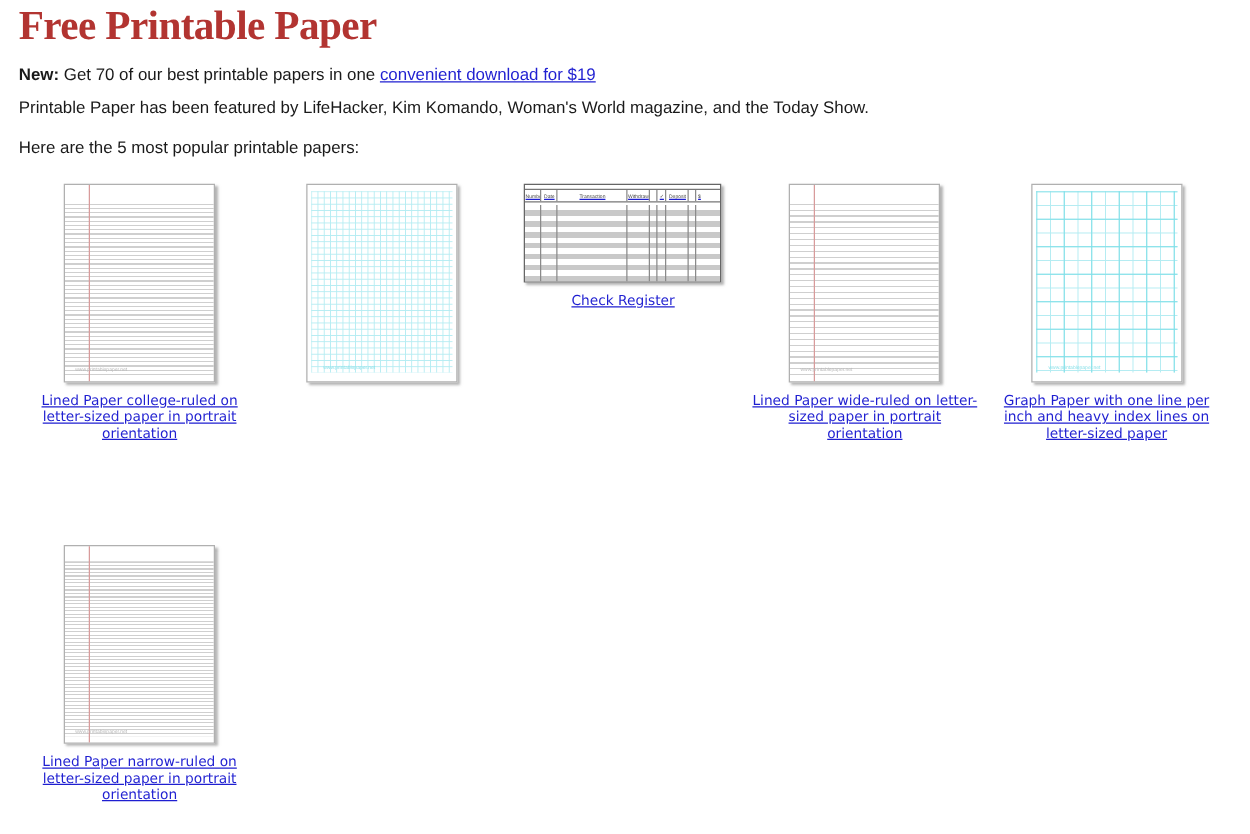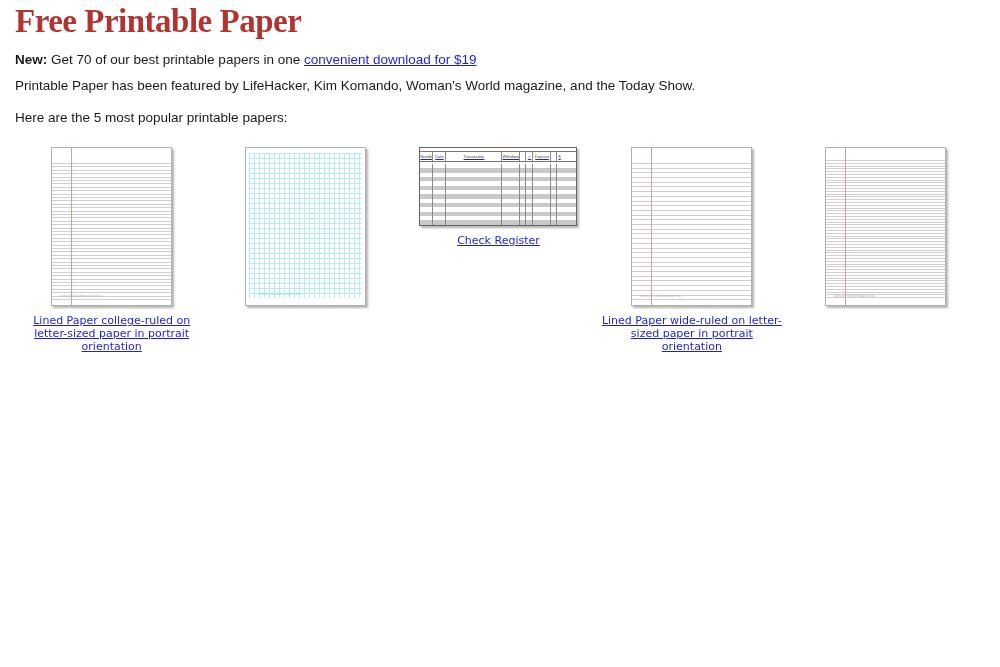--- a/index.html
+++ b/index.html
@@ -172,23 +172,31 @@
     <div class="card">
       <a class="thumb wide">
         <span class="rules"></span>
         <span class="mline"></span>
         <span class="wm">www.printablepaper.net</span>
       </a>
       <a class="caption">Lined Paper wide-ruled on letter-sized paper in portrait orientation</a>
     </div>
 
 
+    <div class="card">
+      <a class="thumb">
+        <span class="g g1h"></span>
+        <span class="wm graphwm">www.printablepaper.net</span>
+      </a>
+      <a class="caption">Graph Paper with one line per inch and heavy index lines on letter-sized paper</a>
+    </div>
 
     <div class="card">
       <a class="thumb narrow">
         <span class="rules"></span>
         <span class="mline"></span>
         <span class="wm">www.printablepaper.net</span>
       </a>
+      <a class="caption">Lined Paper narrow-ruled on letter-sized paper in portrait orientation</a>
     </div>
 
   </div>
 </div>
 
 </body></html>

